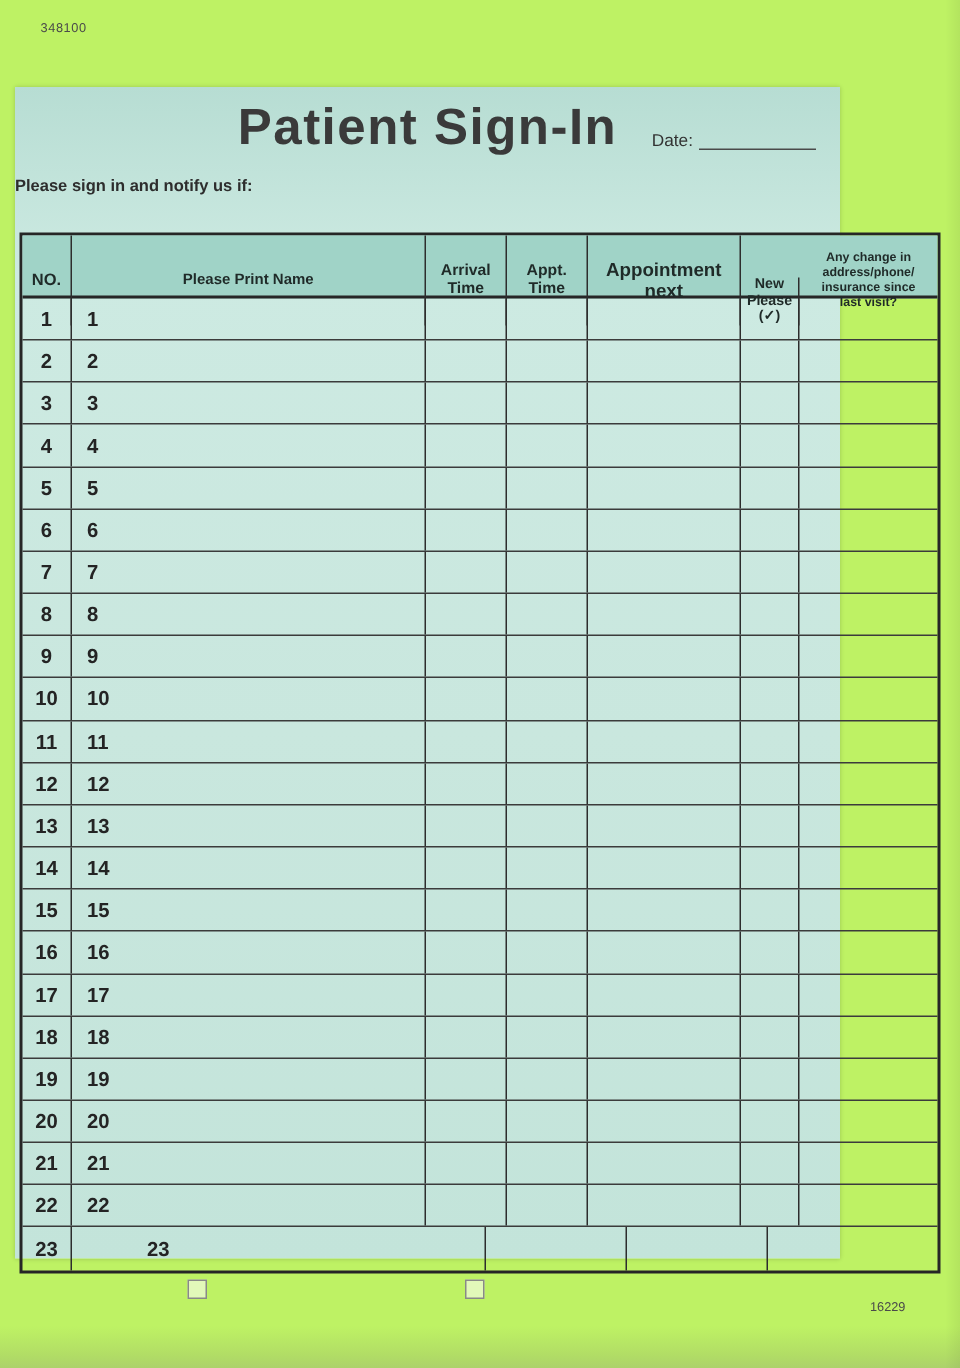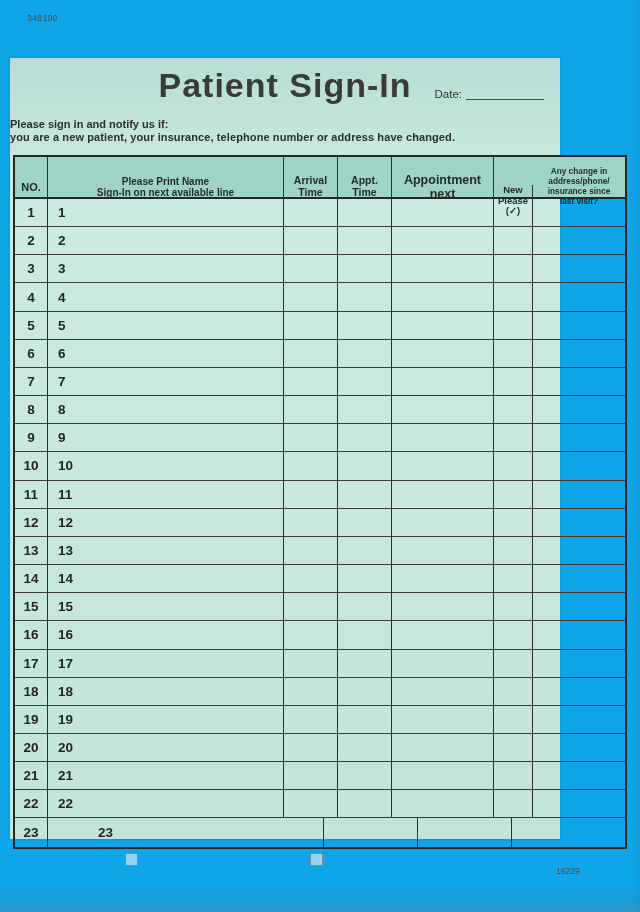--- a/index.html
+++ b/index.html
@@ -1,19 +1,19 @@
 <!DOCTYPE html>
 <html><head>
 <meta charset="utf-8">
 <style>
   * { margin:0; padding:0; box-sizing:border-box; }
   html,body { width:640px; height:912px; }
   body { font-family:"Liberation Sans", sans-serif; background:#e9e9e6; }
 
-  .photo { position:relative; width:640px; height:912px; background:#0ea5e9; overflow:hidden;padding-left:48px; }
+  .photo { position:relative; width:640px; height:912px; background:#bef264; overflow:hidden;padding-left:48px; }
 
   .top-code { position:absolute; left:27px; top:13px; font-size:8.5px; color:#4a4a4a; letter-spacing:.4px; }
 
   .sheet {
     position:absolute; left:10px; top:58px; width:550px; height:781px;
     background:linear-gradient(180deg,#b7ddd3 0%, #cdeae2 16%, #c9e7de 55%, #c3e4da 100%);
     box-shadow:0 0 3px rgba(0,0,0,.18);
   }
 
   .title {
@@ -50,21 +50,21 @@
   .trow:last-child { border-bottom:none;gap:40px; }
   .cell { border-right:1px solid #2d2d2d; }
   .cell:last-child { border-right:none; }
   .cell-no { display:flex; align-items:center; justify-content:center; font-weight:bold; font-size:13.5px; color:#242424; }
   .cell-name { display:flex; align-items:center; padding-left:10px; font-weight:bold; font-size:13.5px; color:#242424; }
 
   .regmark { position:absolute; top:853px; width:13px; height:13px; border:1.5px solid #898989; background:rgba(255,255,255,.55); }
   .regmark-1 { left:125px; }
   .regmark-2 { left:310px; }
 
-  .bottom-code { position:absolute; left:556px; top:866px; font-size:8.5px; color:#4a4a4a; }
+  .bottom-code { position:absolute; left:580px; top:866px; font-size:8.5px; color:#4a4a4a; }
 
   .bottom-shadow {
     position:absolute; left:0; bottom:0; width:100%; height:28px; pointer-events:none;
     background:linear-gradient(180deg, rgba(110,110,110,0) 0%, rgba(110,110,110,.16) 70%, rgba(125,125,125,.28) 100%);
   }
   .right-shadow {
     position:absolute; top:0; right:0; width:10px; height:100%; pointer-events:none;
     background:linear-gradient(90deg, rgba(0,0,0,0) 0%, rgba(0,0,0,.06) 100%);
   }
 </style>
@@ -76,30 +76,28 @@
   <div class="top-code">348100</div>
 
   <div class="sheet">
     <div class="title">Patient Sign-In</div>
 
     <div class="date-row">
       <span>Date:</span><span class="date-line"></span>
     </div>
 
     <div class="notice1">Please sign in and notify us if:</div>
-    <div class="notice2">you are a new patient, your insurance, telephone number or address have changed.</div>
 
     <div class="table">
       <div class="thead" id="thead">
           <div class="hcell h-no">
             <div>NO.</div>
           </div>
           <div class="hcell h-name">
             <div>Please Print Name</div>
-            <div>Sign-In on next available line</div>
           </div>
           <div class="hcell h-arrival">
             <div>Arrival</div>
             <div>Time</div>
           </div>
           <div class="hcell h-appt">
             <div>Appt.</div>
             <div>Time</div>
           </div>
           <div class="hcell h-appointment_with">

